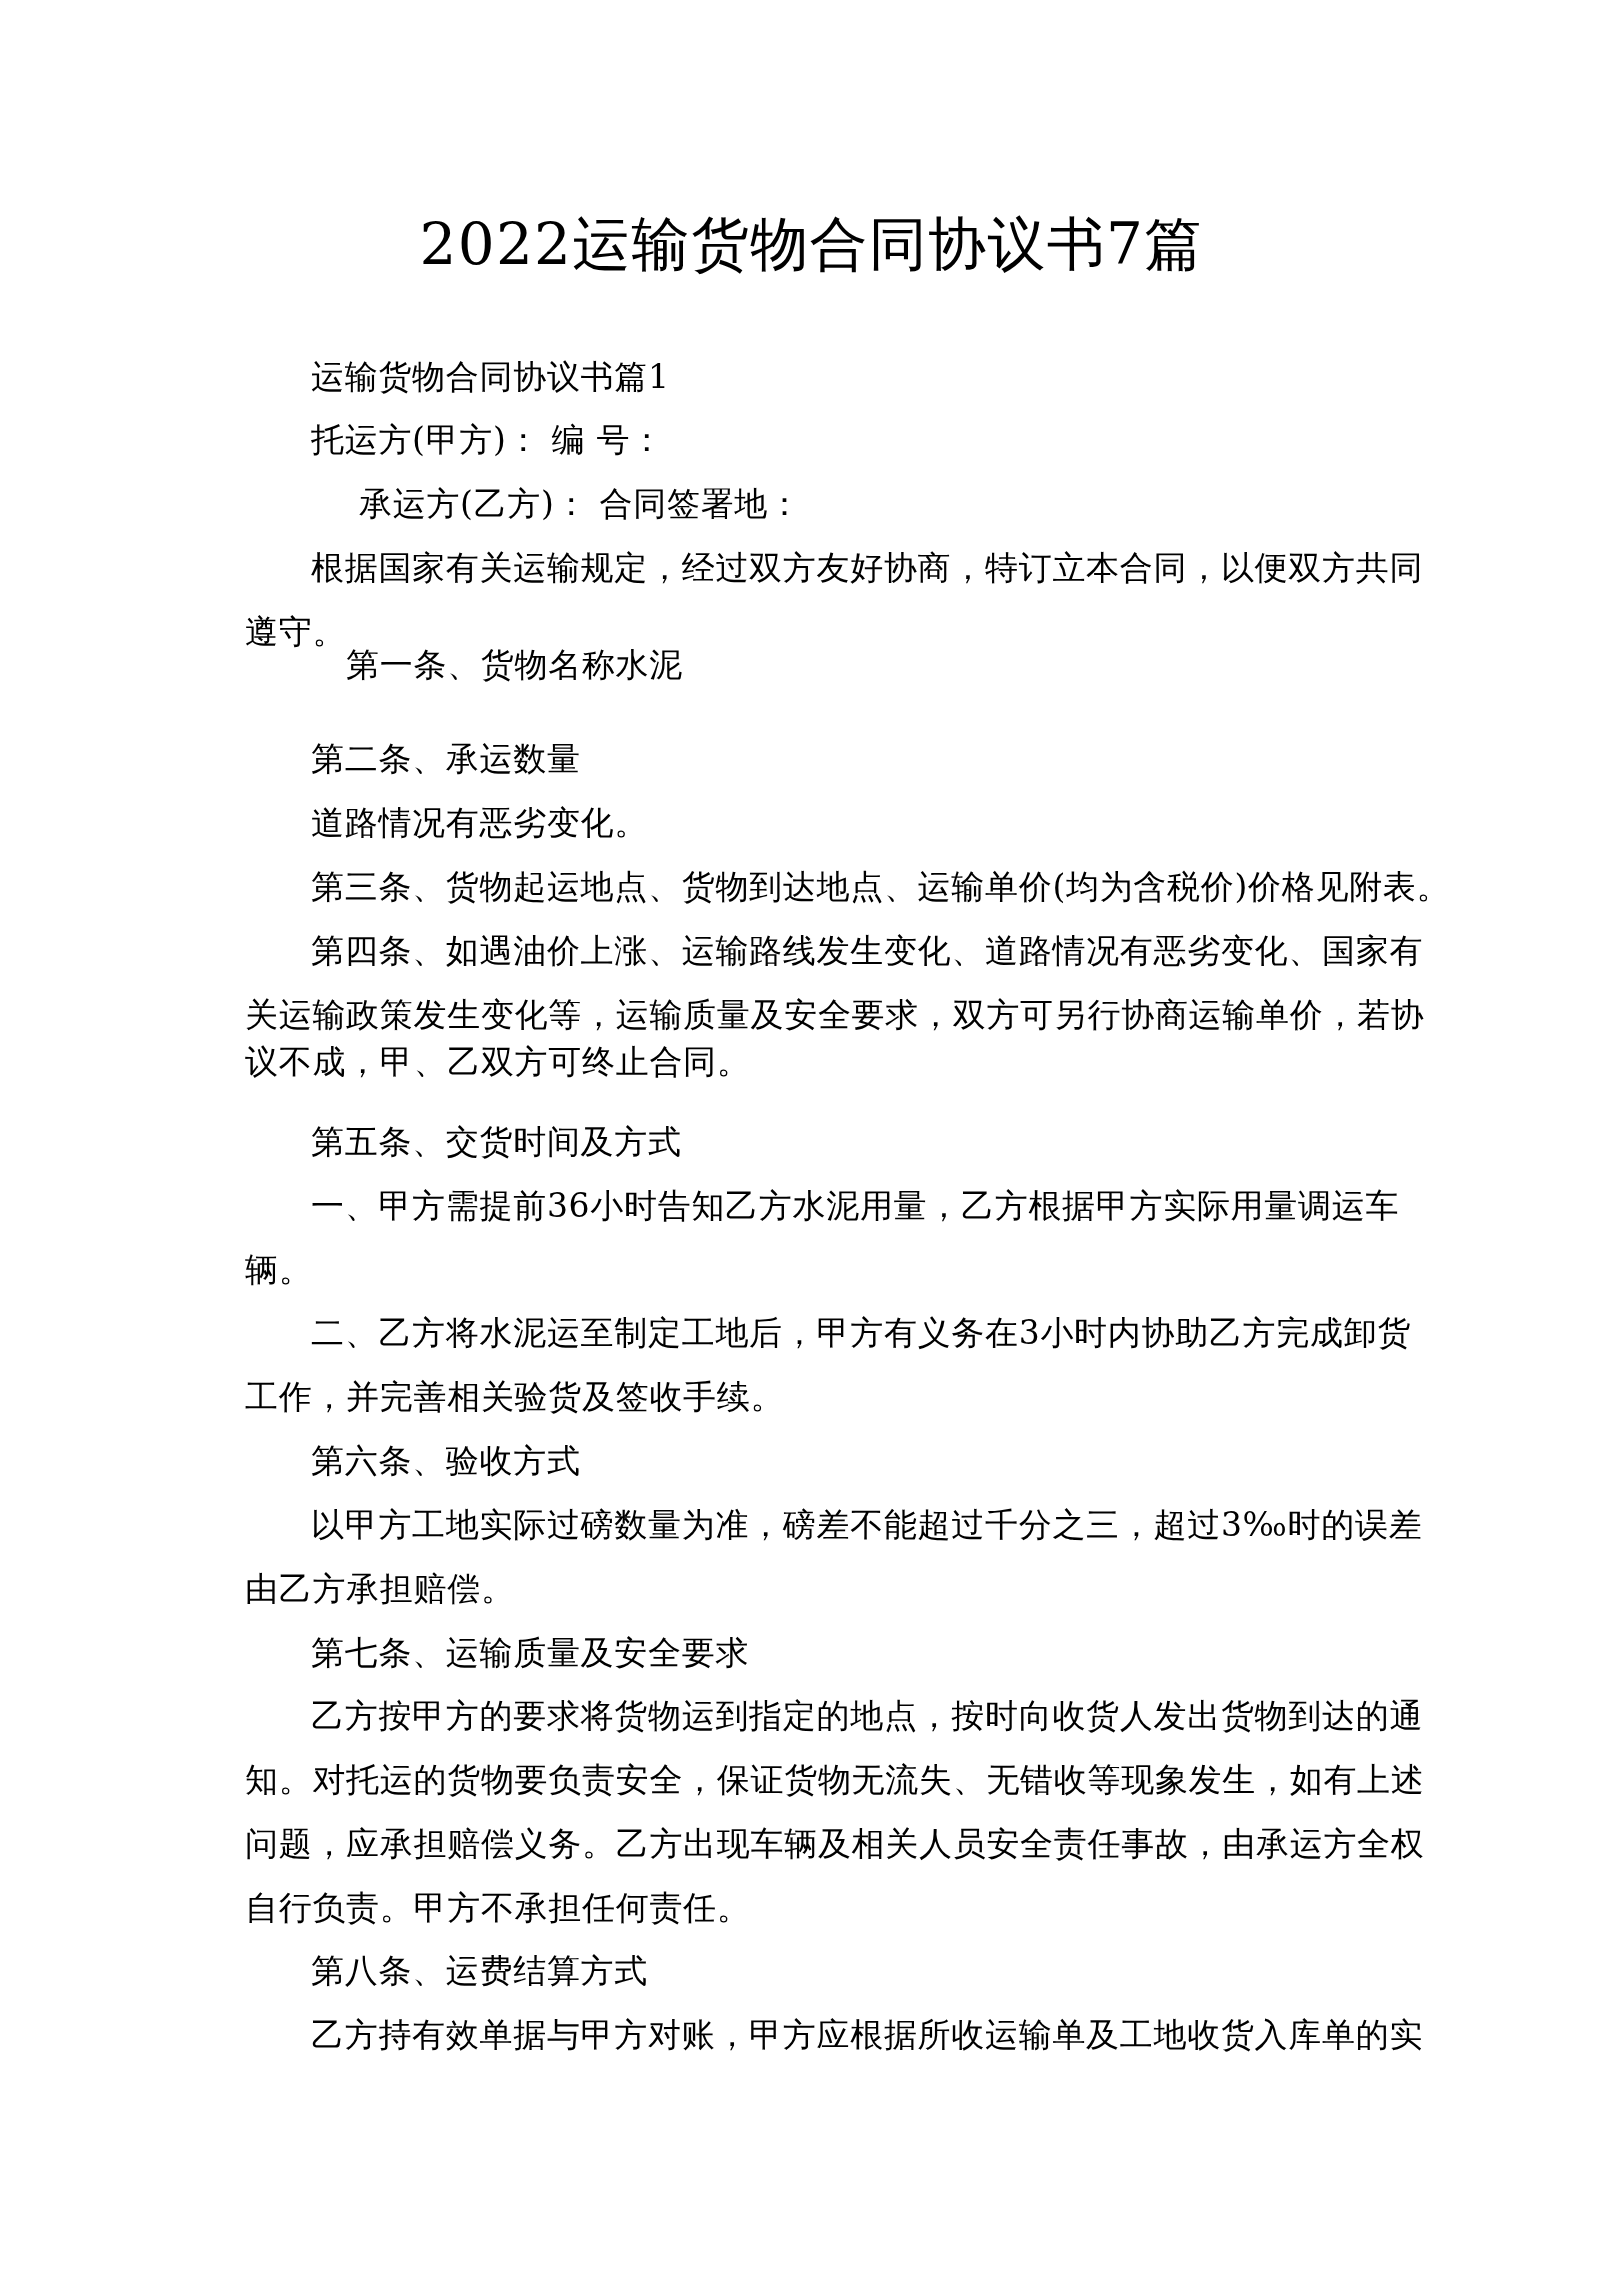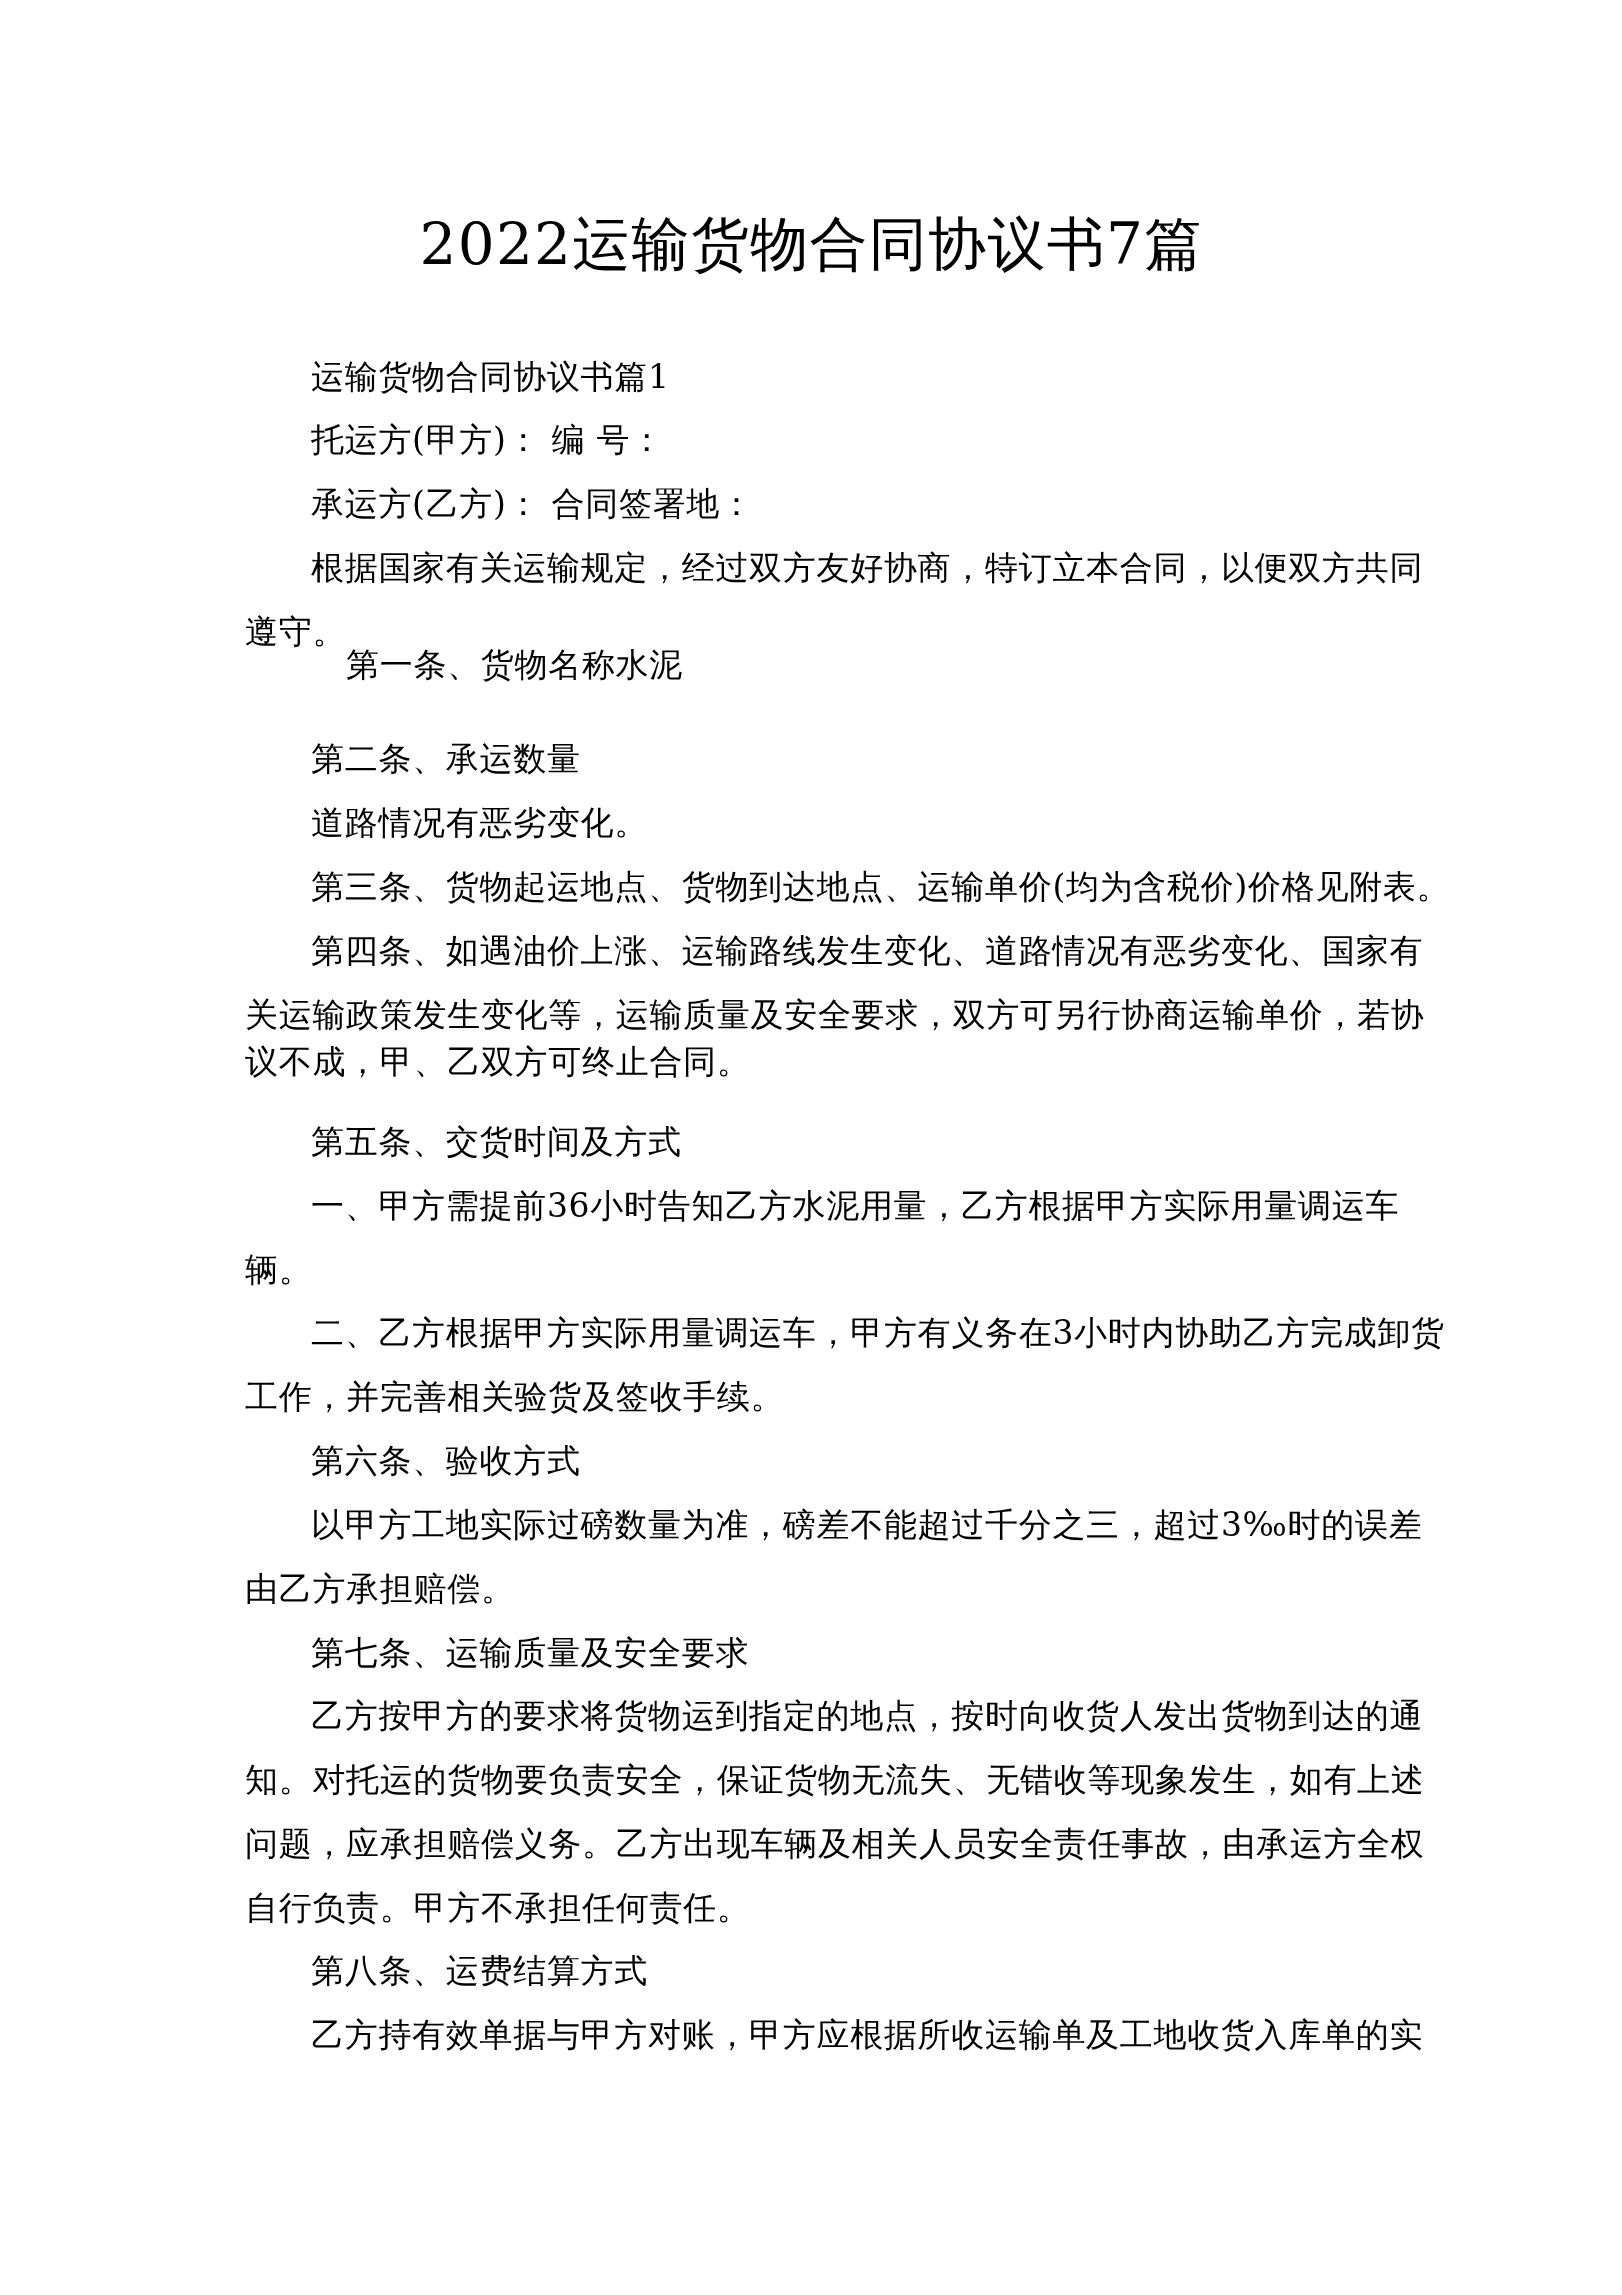--- a/index.html
+++ b/index.html
@@ -55,34 +55,34 @@
     }
   </style>
 </head>
 <body>
 
 <div class="page">
   <div class="title">2022运输货物合同协议书7篇</div>
   <div id="body-lines">
       <div class="line indent" style="top: 357px;">运输货物合同协议书篇1</div>
       <div class="line indent" style="top: 420px;">托运方(甲方)：  编  号：</div>
-      <div class="line indent" style="top: 484px;">承运方(乙方)：  合同签署地：</div>
+      <div class="line indent" style="top: 484px; margin-left: 48px;">承运方(乙方)：  合同签署地：</div>
       <div class="line indent justified-indent" style="top: 548px;">根据国家有关运输规定，经过双方友好协商，特订立本合同，以便双方共同</div>
       <div class="line flush" style="top: 612px;">遵守。</div>
       <div class="line indent" style="top: 645px; margin-left: 35px;">第一条、货物名称水泥</div>
       <div class="line indent" style="top: 739px;">第二条、承运数量</div>
       <div class="line indent" style="top: 803px;">道路情况有恶劣变化。</div>
       <div class="line indent justified-indent" style="top: 867px;">第三条、货物起运地点、货物到达地点、运输单价(均为含税价)价格见附表。</div>
       <div class="line indent justified-indent" style="top: 931px;">第四条、如遇油价上涨、运输路线发生变化、道路情况有恶劣变化、国家有</div>
       <div class="line flush justified-flush" style="top: 995px;">关运输政策发生变化等，运输质量及安全要求，双方可另行协商运输单价，若协</div>
       <div class="line flush" style="top: 1042px;">议不成，甲、乙双方可终止合同。</div>
       <div class="line indent" style="top: 1122px;">第五条、交货时间及方式</div>
       <div class="line indent justified-indent" style="top: 1186px;">一、甲方需提前36小时告知乙方水泥用量，乙方根据甲方实际用量调运车</div>
       <div class="line flush" style="top: 1250px;">辆。</div>
-      <div class="line indent justified-indent" style="top: 1313px;">二、乙方根据甲方实际用量调运车，甲方有义务在3小时内协助乙方完成卸货</div>
+      <div class="line indent justified-indent" style="top: 1313px;">二、乙方将水泥运至制定工地后，甲方有义务在3小时内协助乙方完成卸货</div>
       <div class="line flush" style="top: 1377px;">工作，并完善相关验货及签收手续。</div>
       <div class="line indent" style="top: 1441px;">第六条、验收方式</div>
       <div class="line indent justified-indent" style="top: 1505px;">以甲方工地实际过磅数量为准，磅差不能超过千分之三，超过3‰时的误差</div>
       <div class="line flush" style="top: 1569px;">由乙方承担赔偿。</div>
       <div class="line indent" style="top: 1633px;">第七条、运输质量及安全要求</div>
       <div class="line indent justified-indent" style="top: 1696px;">乙方按甲方的要求将货物运到指定的地点，按时向收货人发出货物到达的通</div>
       <div class="line flush justified-flush" style="top: 1760px;">知。对托运的货物要负责安全，保证货物无流失、无错收等现象发生，如有上述</div>
       <div class="line flush justified-flush" style="top: 1824px;">问题，应承担赔偿义务。乙方出现车辆及相关人员安全责任事故，由承运方全权</div>
       <div class="line flush" style="top: 1888px;">自行负责。甲方不承担任何责任。</div>
       <div class="line indent" style="top: 1951px;">第八条、运费结算方式</div>

